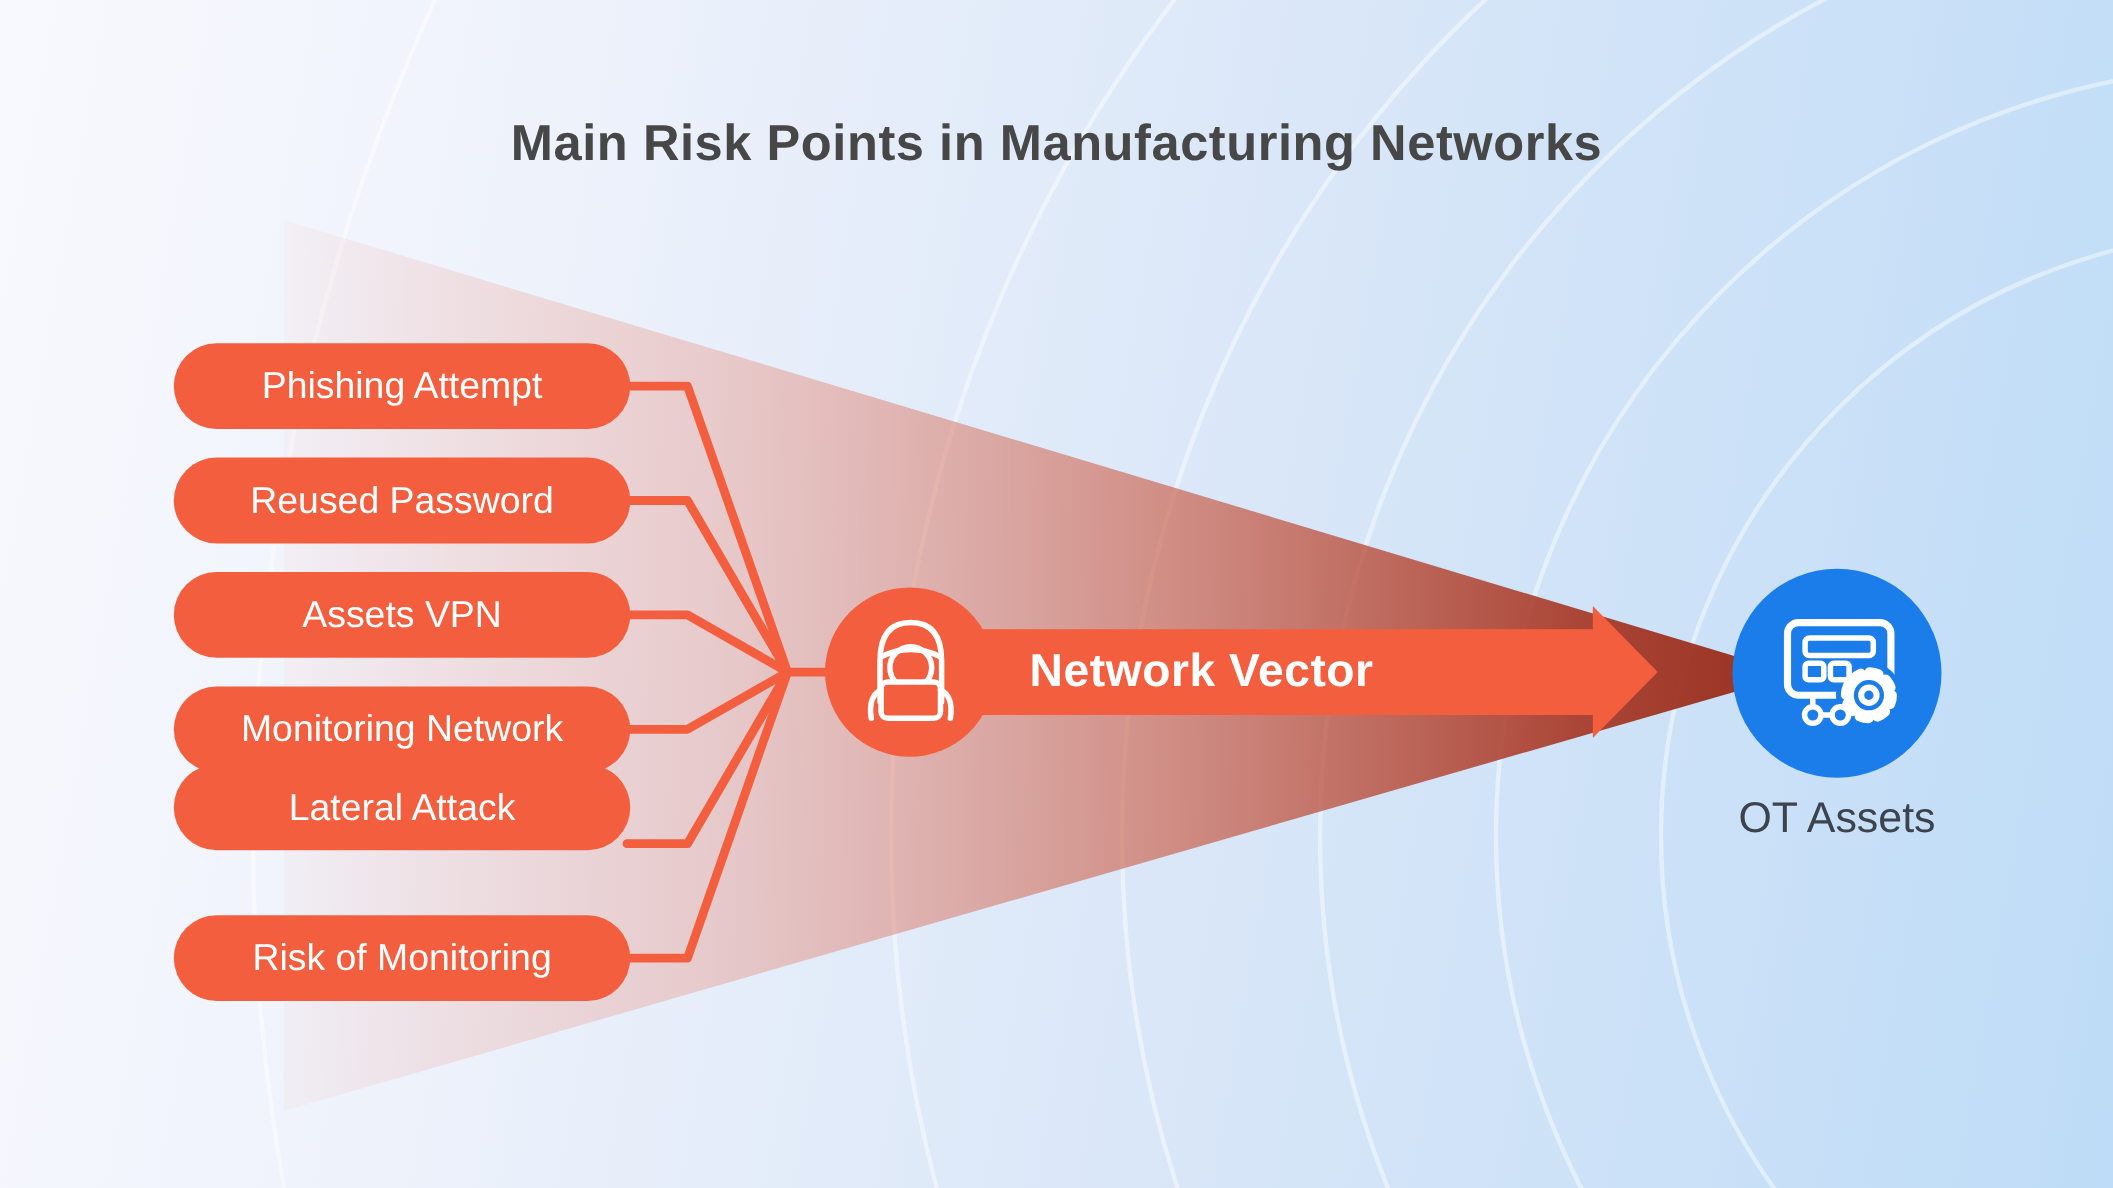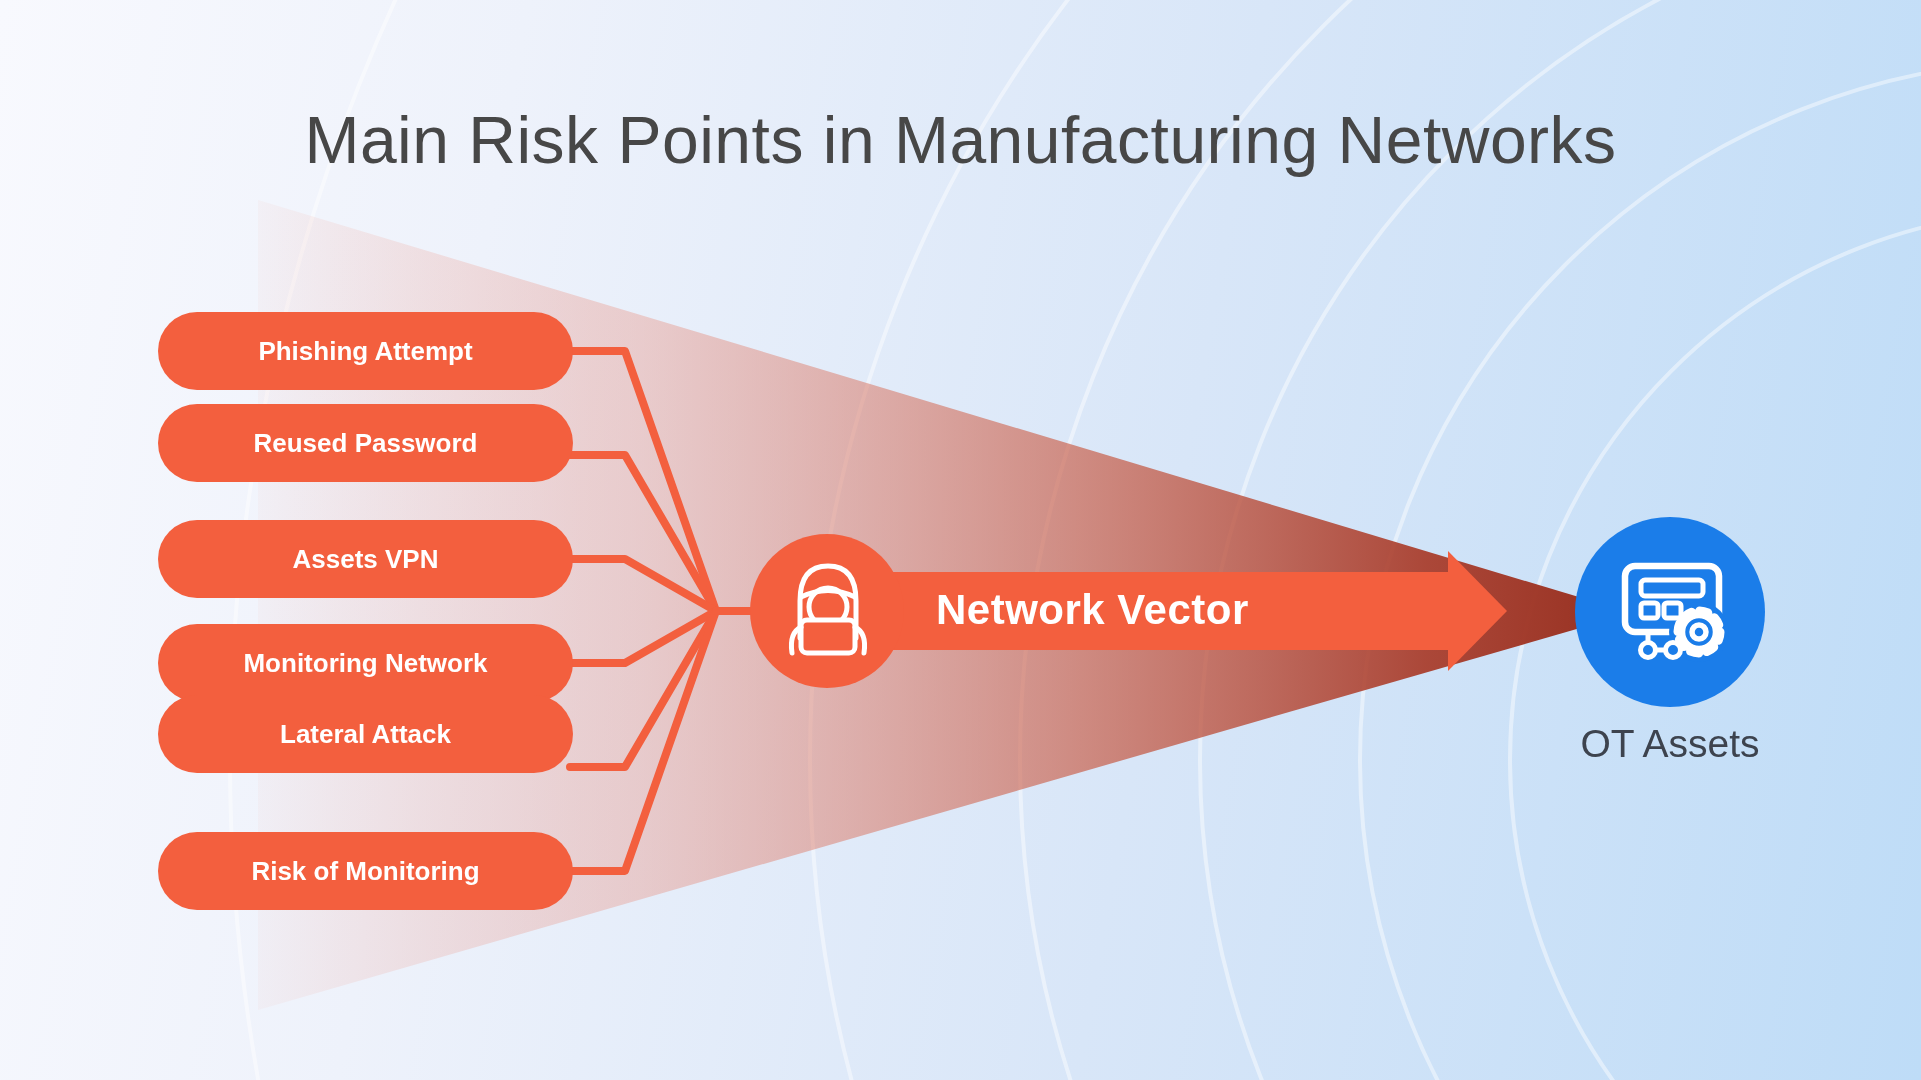--- a/index.html
+++ b/index.html
@@ -13,34 +13,34 @@
     width: 1921px; height: 1080px;
     background: linear-gradient(100deg, #f8f9fe 0%, #eef2fb 25%, #d8e6f8 60%, #bedcf7 100%);
     overflow: hidden;
   }
   .diagram-svg {
     position: absolute; left: 0; top: 0; z-index: 1;
   }
   .title {
     position: absolute; top: 102px; left: 0; width: 100%;
     text-align: center;
-    font-size: 66px; font-weight: 400; color: #474747;
+    font-size: 46px; font-weight: 700; color: #474747;
     letter-spacing: 0.5px;
     z-index: 5;
   }
   .pill {
     position: absolute; left: 158px;
     width: 415px; height: 78px;
     background: #f35f3e;
     border-radius: 39px;
     display: flex; align-items: center; justify-content: center;
     z-index: 3;
   }
   .pill span {
-    color: #ffffff; font-size: 26px; font-weight: 700;
+    color: #ffffff; font-size: 34px; font-weight: 400;
     white-space: nowrap;
   }
   .attack-label {
     position: absolute; left: 936px; top: 586px;
     color: #ffffff; font-size: 42px; font-weight: 700;
     letter-spacing: 0.5px;
     z-index: 4;
   }
   .target-label {
     position: absolute; left: 1520px; top: 722px; width: 300px;
@@ -120,21 +120,21 @@
         <circle cx="1699" cy="632" r="7" stroke-width="5.5"></circle>
       </g>
     </g>
   </svg>
 
   <div class="title">Main Risk Points in Manufacturing Networks</div>
 
   <div class="pill" style="top:312px">
     <span>Phishing Attempt</span>
   </div>
-  <div class="pill" style="top:404px">
+  <div class="pill" style="top:416px">
     <span>Reused Password</span>
   </div>
   <div class="pill" style="top:520px">
     <span>Assets VPN</span>
   </div>
   <div class="pill" style="top:624px">
     <span>Monitoring Network</span>
   </div>
   <div class="pill" style="top:695px">
     <span>Lateral Attack</span>

